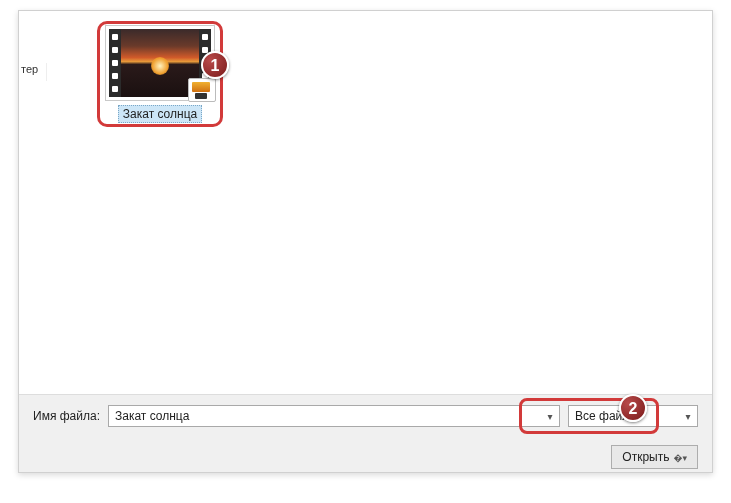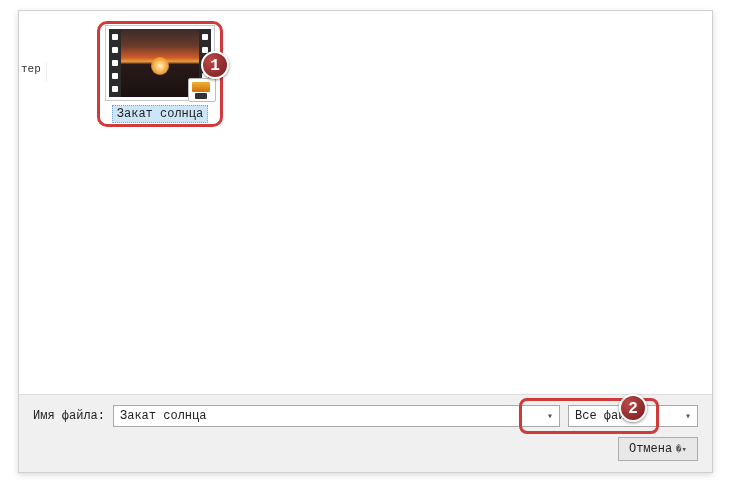--- a/index.html
+++ b/index.html
@@ -1,15 +1,15 @@
 <!DOCTYPE html>
 <html><head>
   <meta charset="utf-8">
   <style>
-    * { box-sizing: border-box; margin: 0; padding: 0; font-family: Liberation Mono, monospace; }
+    * { box-sizing: border-box; margin: 0; padding: 0; }
     body {
       font-family: "Segoe UI", Tahoma, sans-serif;
       font-size: 12px;
       background: #fff;
       width: 731px;
       height: 503px;
       overflow: hidden;
       position: relative;
     }
     .dialog {
@@ -170,21 +170,21 @@
       right: 0;
       height: 78px;
       background: #f0f0f0;
       border-top: 1px solid #ddd;
       padding: 10px 14px 8px 14px;
     }
     .row1 {
       display: flex;
       align-items: center;
       gap: 8px;
-      margin-bottom: 10px;
+      margin-bottom: 18px;
     }
     .fn-label {
       font-size: 12px;
       color: #222;
       white-space: nowrap;
     }
     .combo {
       position: relative;
       background: #fff;
       border: 1px solid #a9a9a9;
@@ -287,21 +287,21 @@
         <span>Закат солнца</span>
         <span class="chev">▾</span>
       </div>
       <div class="combo filter-combo">
         <span>Все файлы</span>
         <span class="chev">▾</span>
       </div>
     </div>
     <div class="row2">
       <div class="btn open-btn">
-        <span>Отмена</span><span class="chev2">�▾</span>
+        <span>Открыть</span><span class="chev2">�▾</span>
       </div>
     </div>
   </div>
 
   <div class="open-highlight"></div>
   <div class="badge badge-2">2</div>
 
 </div>
 
 </body></html>

